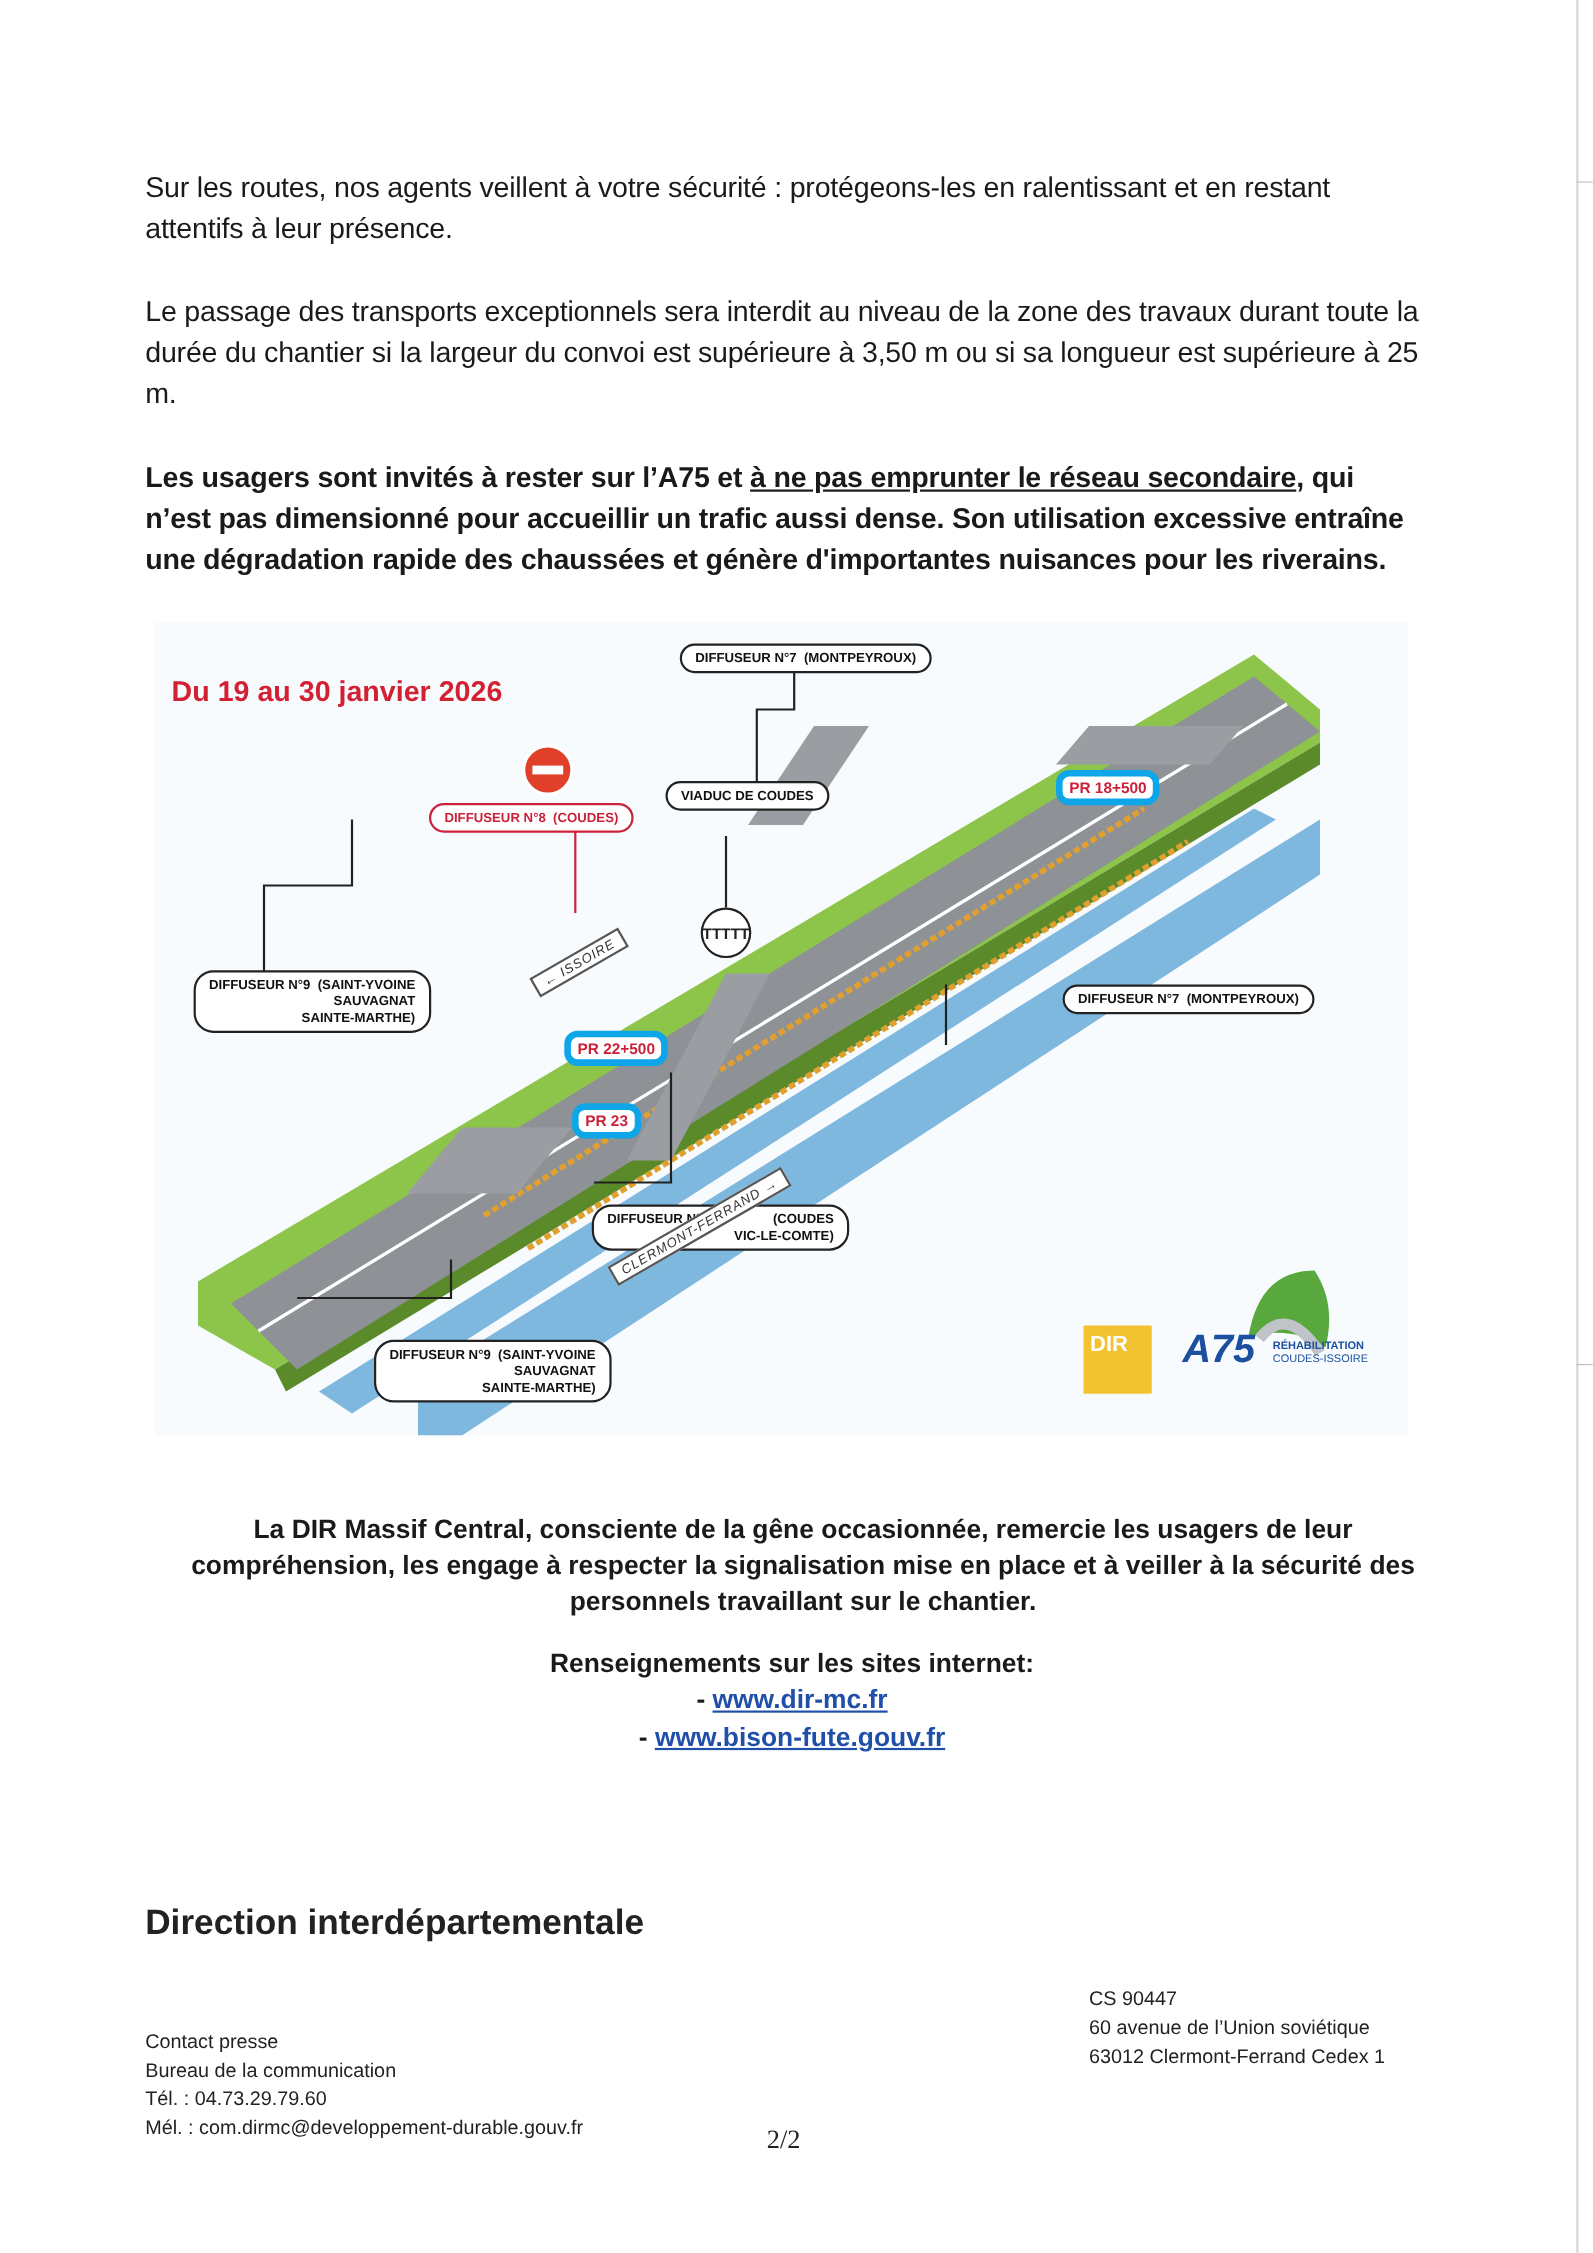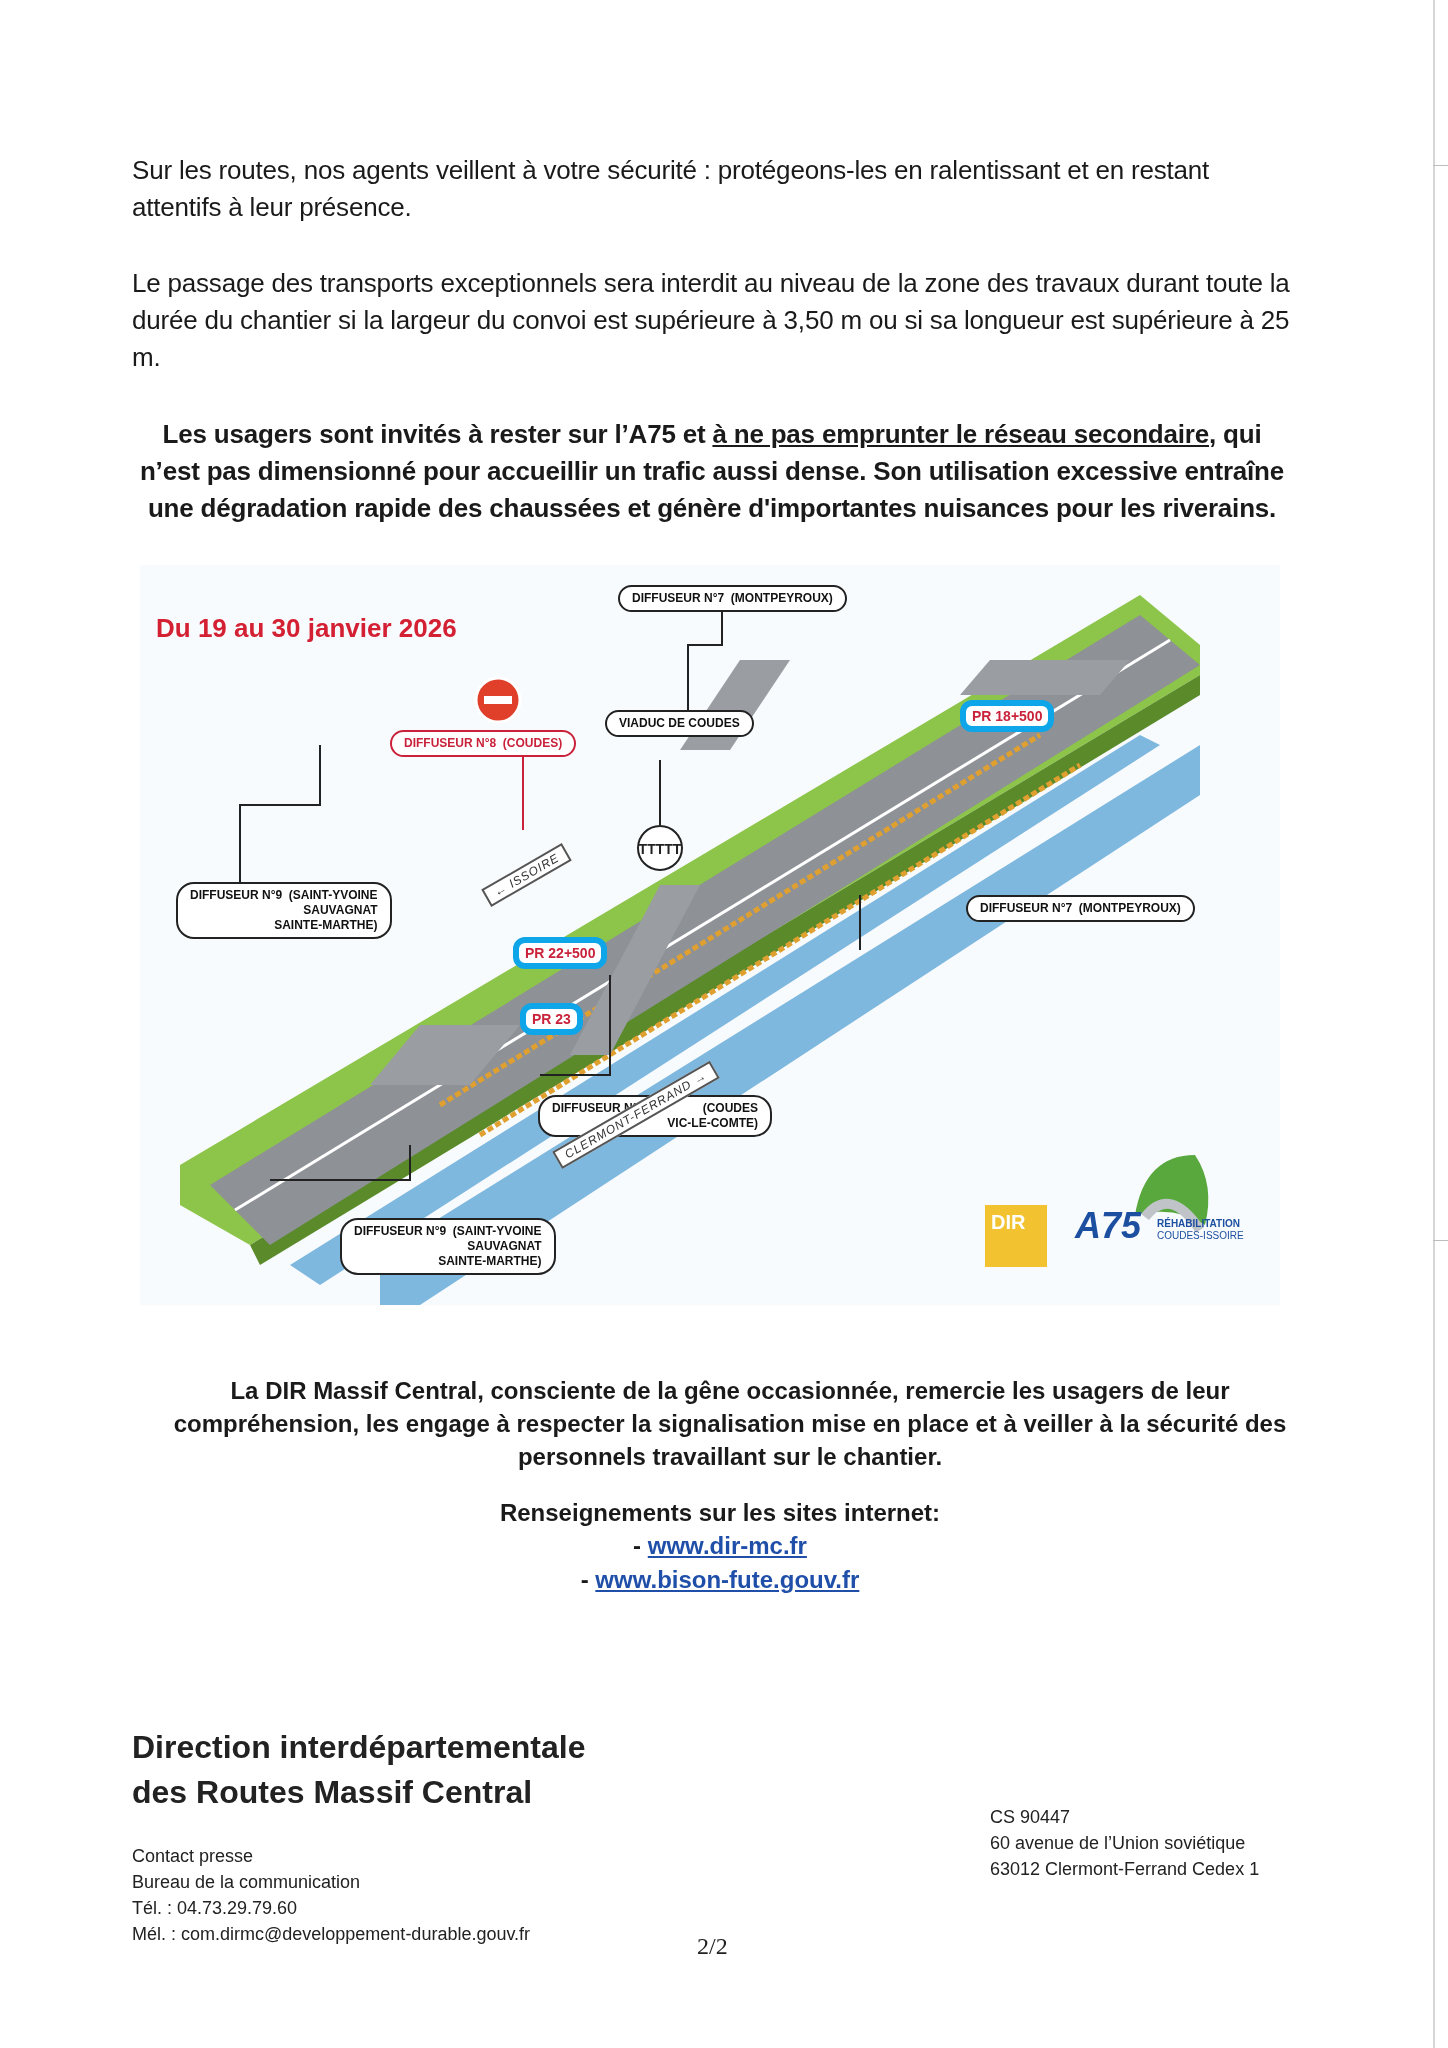--- a/index.html
+++ b/index.html
@@ -1,21 +1,21 @@
 <!DOCTYPE html>
 <html><head>
 <meta charset="utf-8">
 <style>
   html, body { margin:0; padding:0; }
   body { width:1448px; height:2048px; background:#ffffff; position:relative; overflow:hidden;
          font-family:"Liberation Sans", sans-serif; color:#1a1a1a; }
   .edge-line { position:absolute; left:1433px; top:0; width:2px; height:2048px; background:#d6d6d6; }
   .edge-tick { position:absolute; left:1433px; width:15px; height:1px; background:#bdbdbd; }
   .para { position:absolute; left:132px; width:1160px; font-size:26px; line-height:37px; letter-spacing:-0.2px; }
-  .para.bold { font-weight:bold;text-align:center; }
+  .para.bold { font-weight:bold; }
   .u { text-decoration:underline; }
   .center-block { position:absolute; left:140px; width:1160px; text-align:center; font-size:24px; line-height:33px; font-weight:bold; }
   .link { color:#1f4fa8; text-decoration:underline; }
   
   .illus { position:absolute; left:140px; top:565px; width:1140px; height:740px; background:#f8fbfd; }
   .date { position:absolute; left:16px; top:32px; color:#d42033; font-size:26px; font-weight:bold;margin-top:16px; }
   .callout { position:absolute; border:2px solid #222; border-radius:18px; background:#fff; font-size:12px; font-weight:bold;
              color:#111; padding:4px 12px; line-height:15px; white-space:nowrap; }
   .callout.red { border-color:#c9223a; color:#c9223a; }
   .callout .r { text-align:right; }
@@ -112,21 +112,20 @@
   </div>
 </div>
 
 <p class="center-block" style="top:1364px;margin:10px">La DIR Massif Central, consciente de la gêne occasionnée, remercie les usagers de leur compréhension, les engage à respecter la signalisation mise en place et à veiller à la sécurité des personnels travaillant sur le chantier.</p>
 <div class="center-block" style="top:1496px">Renseignements sur les sites internet:</div>
 <div class="center-block" style="top:1529px"><span>- </span><a class="link">www.dir-mc.fr</a></div>
 <div class="center-block" style="top:1563px"><span>- </span><a class="link">www.bison-fute.gouv.fr</a></div>
 
 <div class="footer-title">
   <div>Direction interdépartementale</div>
-  <div>des Routes Massif Central</div>
 </div>
 <div class="contact">
   <div>Contact presse</div>
   <div>Bureau de la communication</div>
   <div>Tél. : 04.73.29.79.60</div>
   <div>Mél. : com.dirmc@developpement-durable.gouv.fr</div>
 </div>
 <div class="address">
   <div>CS 90447</div>
   <div>60 avenue de l’Union soviétique</div>

